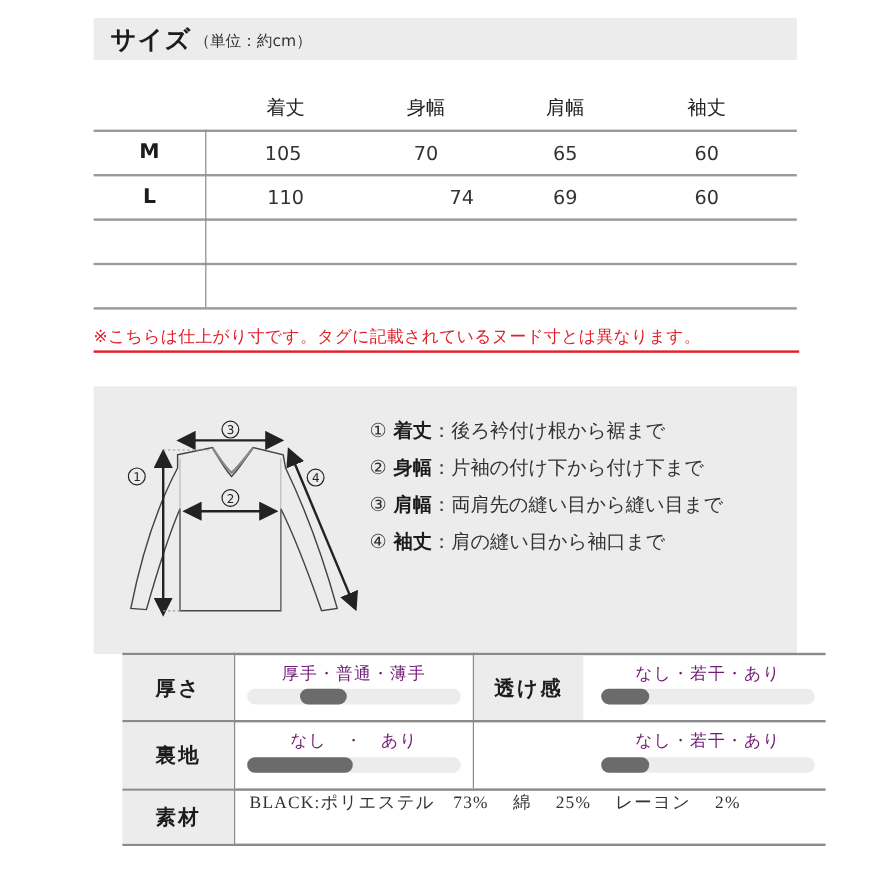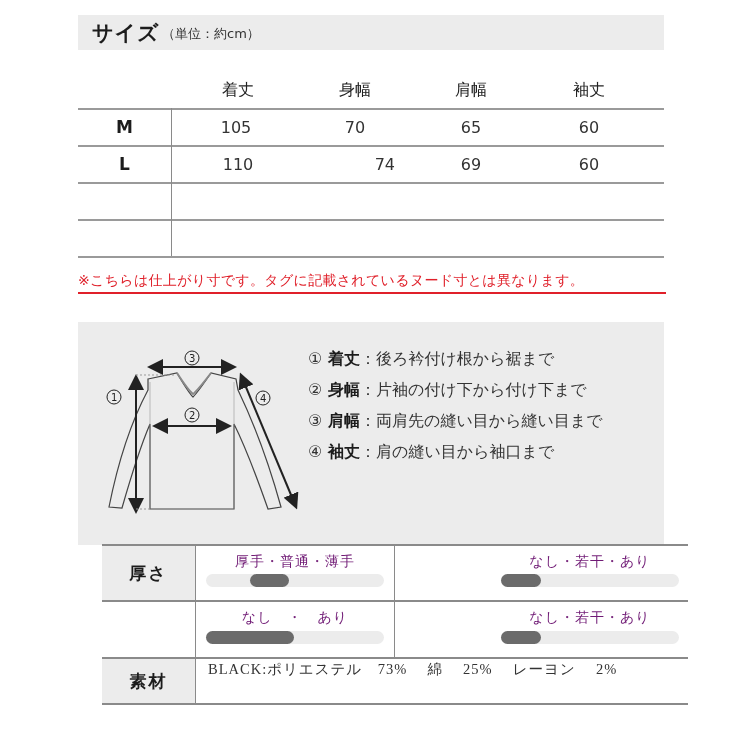--- a/index.html
+++ b/index.html
@@ -127,21 +127,23 @@
 
 </div>
 
 <div class="spec-table">
   <div class="spec-line" style="top:0;"></div>
   <div class="spec-line" style="top:56px;"></div>
   <div class="spec-line" style="top:113px;"></div>
   <div class="spec-line" style="top:159px;"></div>
 
   <div class="spec-label" style="left:0;top:2px;width:93px;height:54px;">厚さ</div>
+  <div class="spec-label" style="left:0;top:58px;width:93px;height:55px;">裏地</div>
   <div class="spec-label" style="left:0;top:115px;width:93px;height:44px;">素材</div>
+  <div class="spec-label" style="left:293px;top:2px;width:91px;height:54px;">透け感</div>
 
   <div class="spec-vline" style="left:93px;top:0;height:160px;"></div>
   <div class="spec-vline" style="left:292px;top:0;height:113px;"></div>
 
   <div class="scale-text" style="left:104px;top:9px;width:178px;">厚手・普通・薄手</div>
   <div class="track" style="left:104px;top:30px;width:178px;"></div>
   <div class="fill" style="left:148px;top:30px;width:39px;"></div>
 
   <div class="scale-text" style="left:104px;top:65px;width:178px;">なし　・　あり</div>
   <div class="track" style="left:104px;top:87px;width:178px;"></div>

